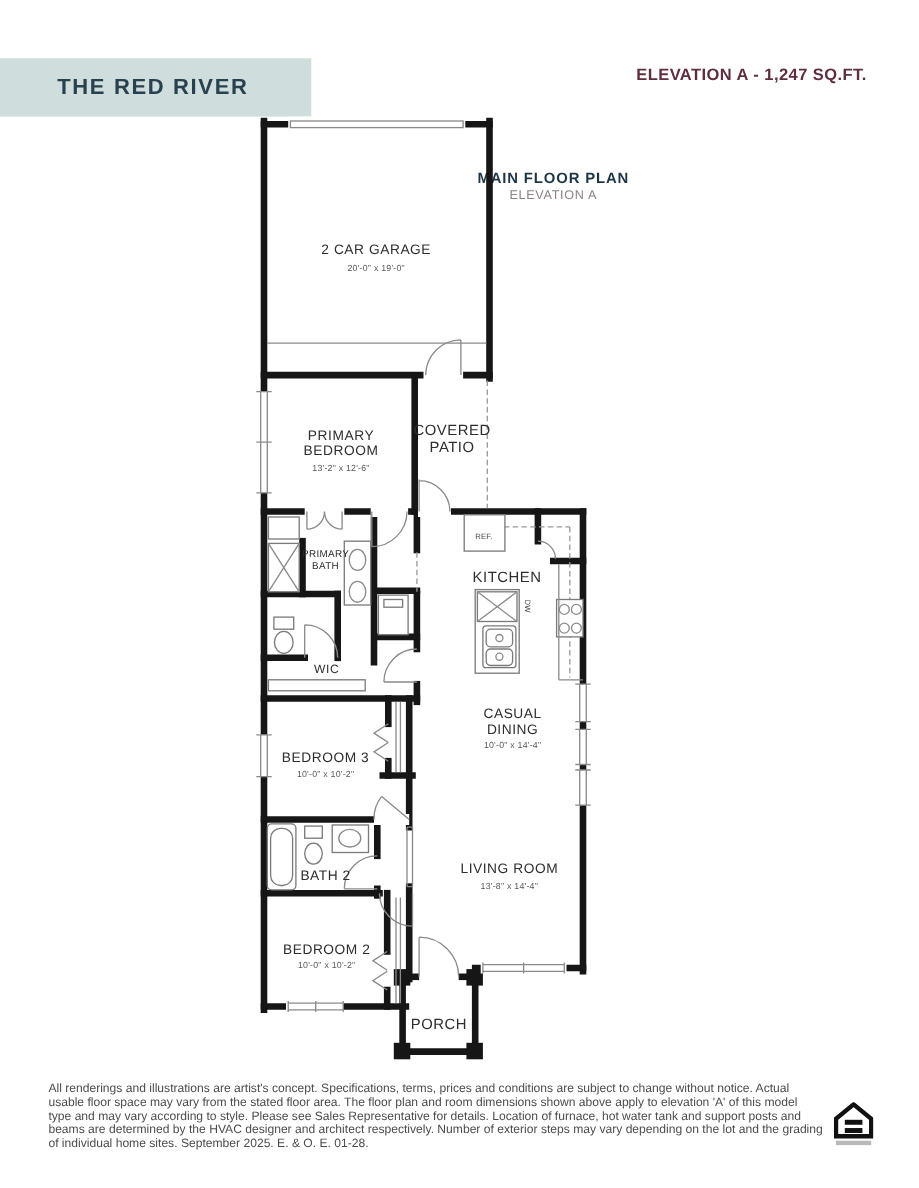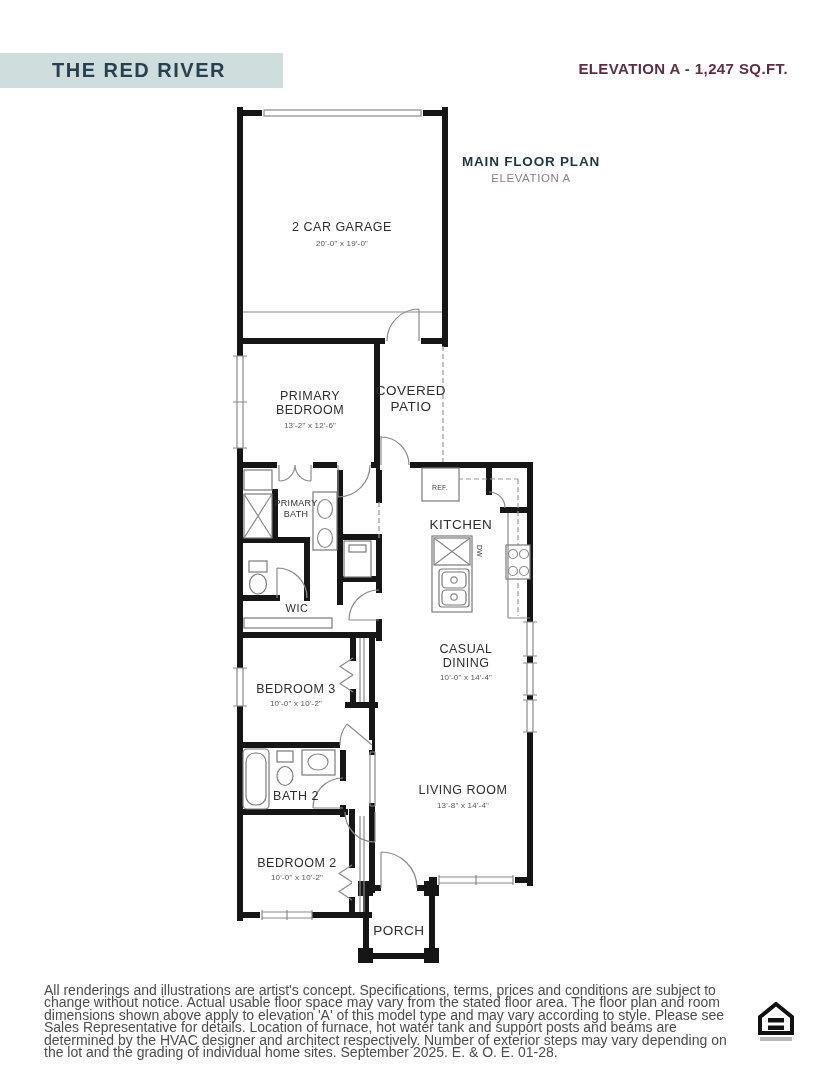--- a/index.html
+++ b/index.html
@@ -1,28 +1,28 @@
 <!DOCTYPE html>
 <html><head>
 <meta charset="utf-8">
 <style>
   html,body{margin:0;padding:0;background:#fff;}
   body{width:835px;height:1080px;position:relative;overflow:hidden;
        font-family:"Liberation Sans",sans-serif;}
-  .banner{position:absolute;left:0;top:53px;width:283px;height:35px;
+  .banner{position:absolute;left:0;top:53px;width:283px;height:53px;
           background:#cfdedd;display:flex;align-items:center;}
   .banner h1{margin:0 0 0 52px;font-size:20px;font-weight:bold;color:#27414f;
              letter-spacing:1.5px;}
   .elevs{position:absolute;top:57px;right:47px;text-align:left;}
   .elevs .ln{font-size:15px;font-weight:bold;color:#5e2d40;letter-spacing:.4px;
              line-height:23px;white-space:nowrap;}
-  .floor-title{position:absolute;left:462px;top:154px;}
+  .floor-title{position:absolute;left:434px;top:154px;}
   .floor-title .t1{font-size:13.5px;font-weight:bold;color:#1d3646;letter-spacing:.8px;}
   .floor-title .t2{font-size:11.5px;color:#8d8089;letter-spacing:.6px;margin-top:3px;text-align:center;}
-  .disclaimer{position:absolute;left:44px;top:984px;width:704px;font-size:14px;
+  .disclaimer{position:absolute;left:44px;top:984px;width:704px;font-size:11px;
               line-height:12.4px;color:#4c4c4c;}
   .logo{position:absolute;left:758px;top:1002px;}
   svg text{font-family:"Liberation Sans",sans-serif;}
   .rm{font-size:12.5px;fill:#2e2e2e;letter-spacing:.5px;text-anchor:middle;}
   .rm-lg{font-size:13.5px;fill:#2e2e2e;letter-spacing:.5px;text-anchor:middle;}
   .rm-sm{font-size:9px;fill:#2e2e2e;letter-spacing:.3px;text-anchor:middle;}
   .rm-md{font-size:11px;fill:#2e2e2e;letter-spacing:.5px;text-anchor:middle;}
   .dm{font-size:8px;fill:#585858;letter-spacing:.2px;text-anchor:middle;}
   .fx{font-size:7px;fill:#444;text-anchor:middle;letter-spacing:.2px;}
   .wall{stroke:#161616;stroke-width:6;fill:none;stroke-linecap:square;}

